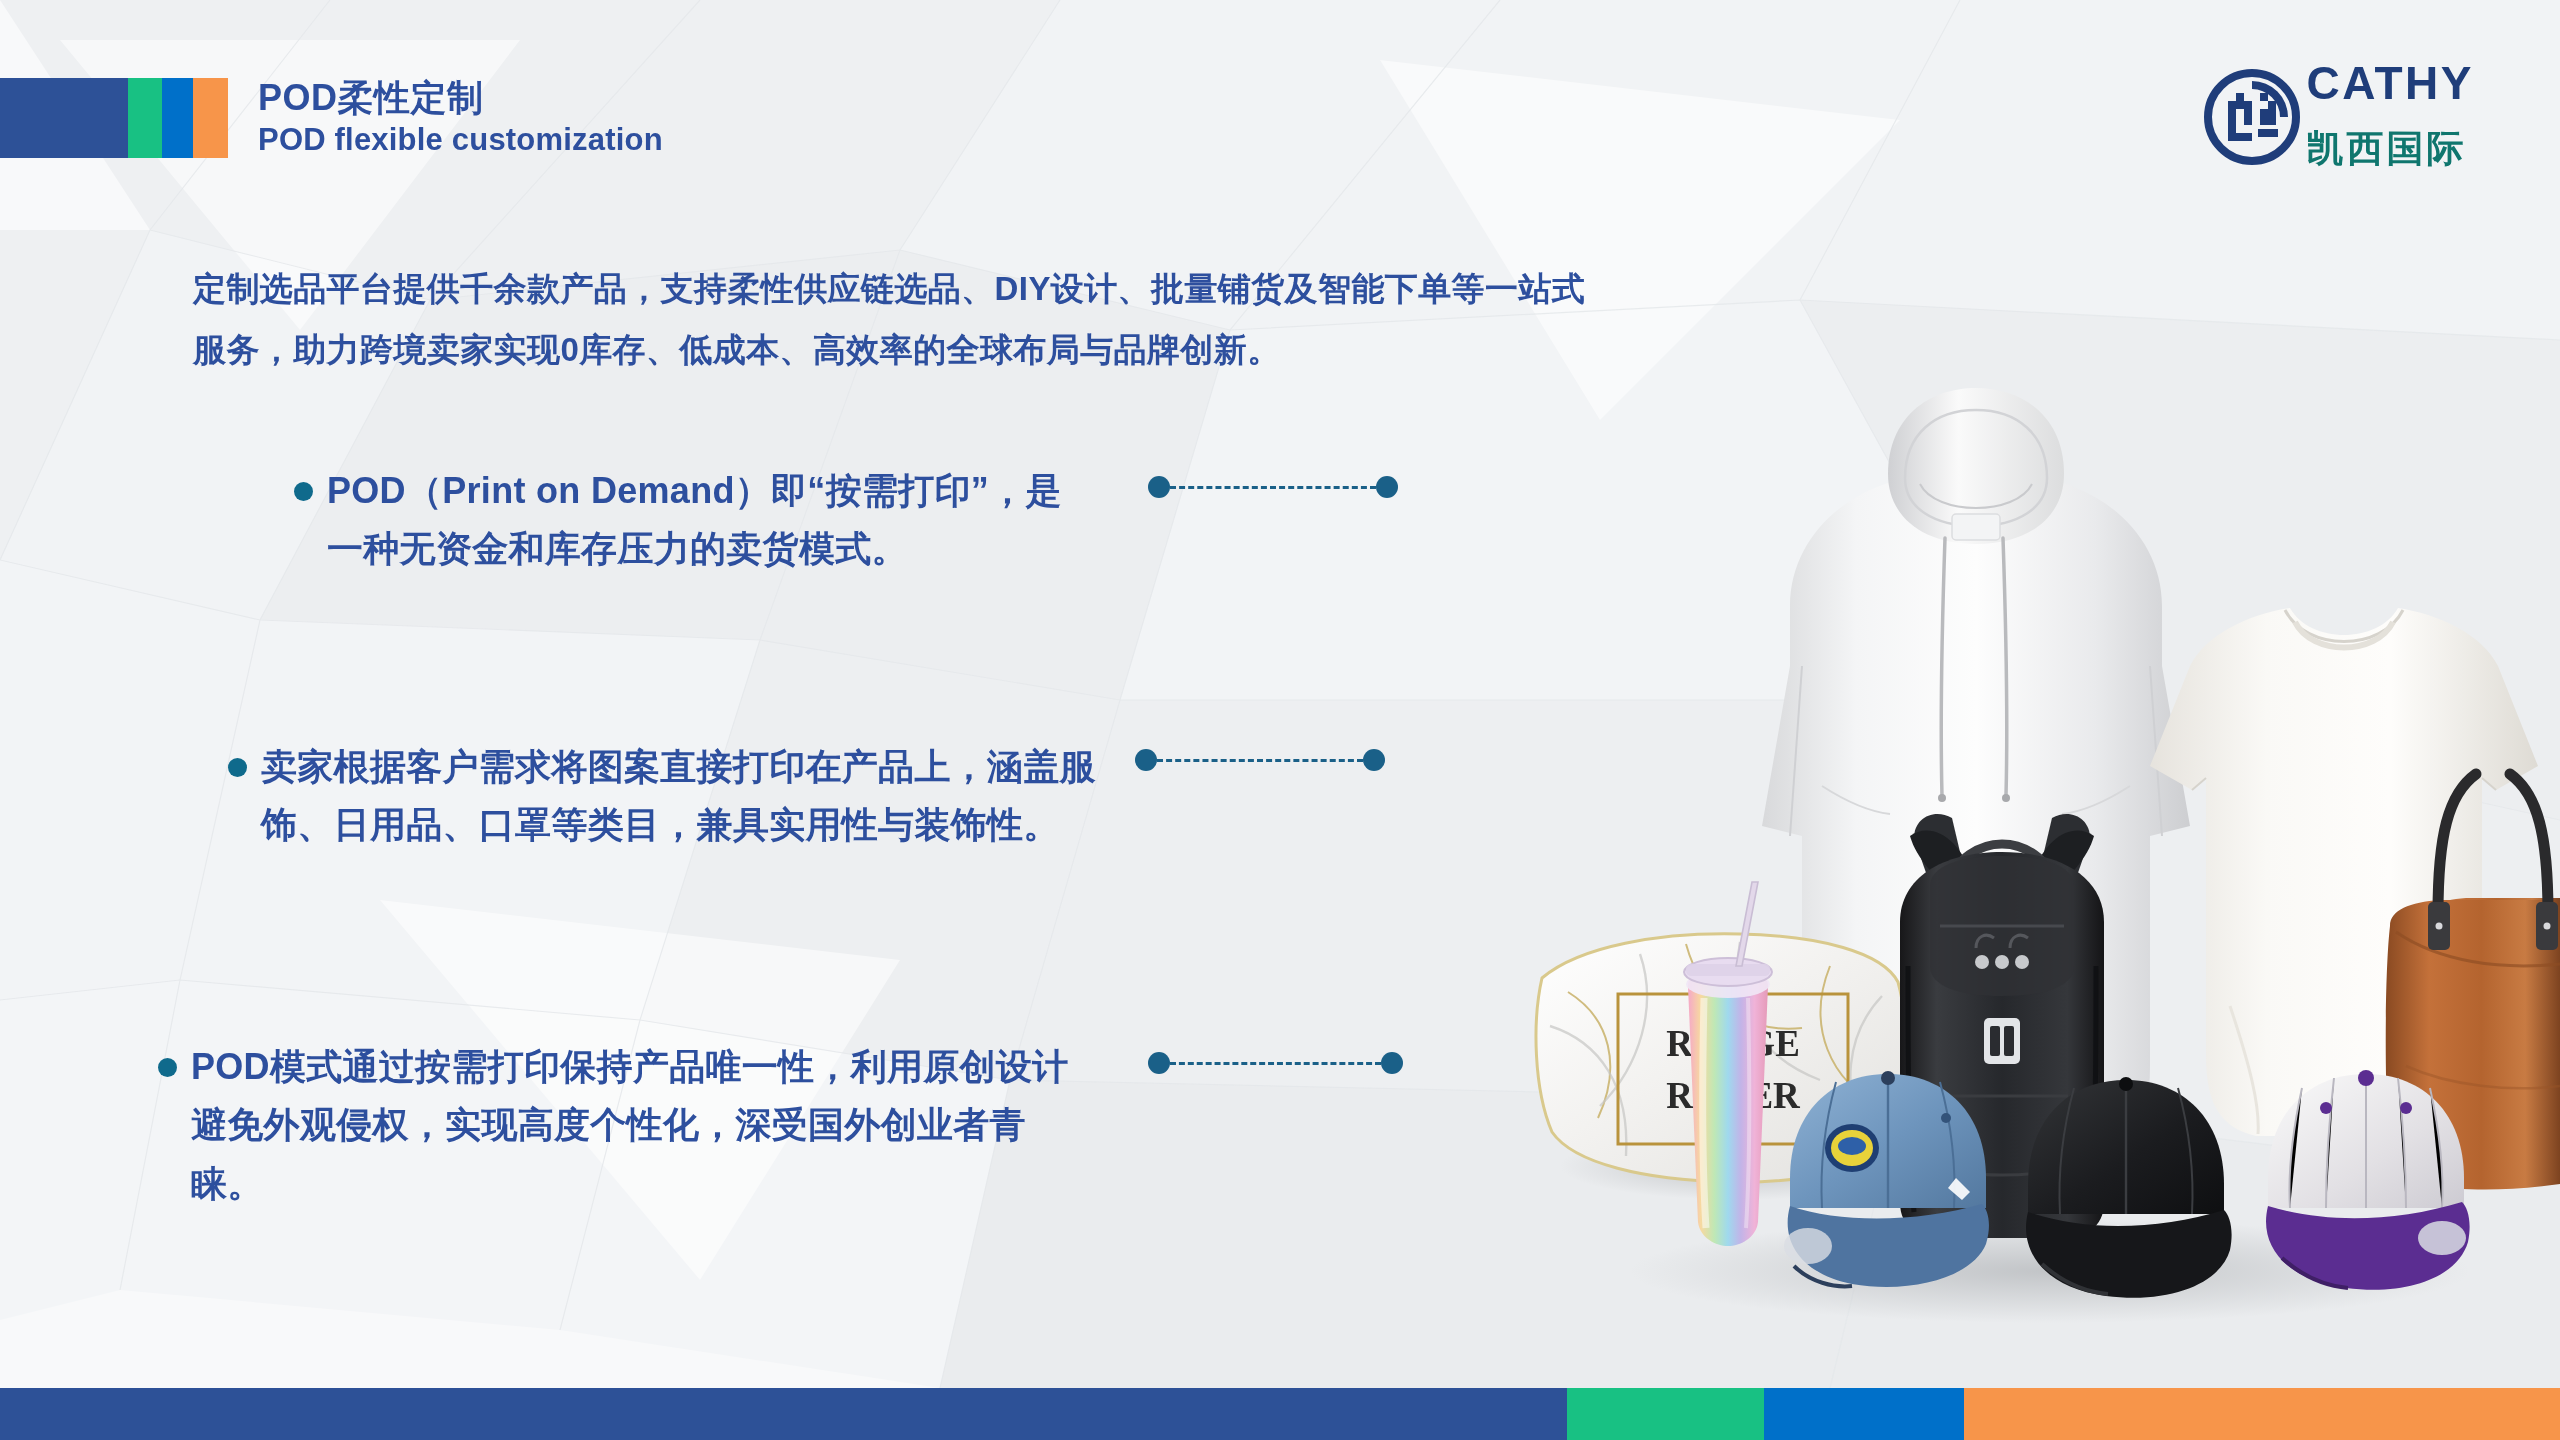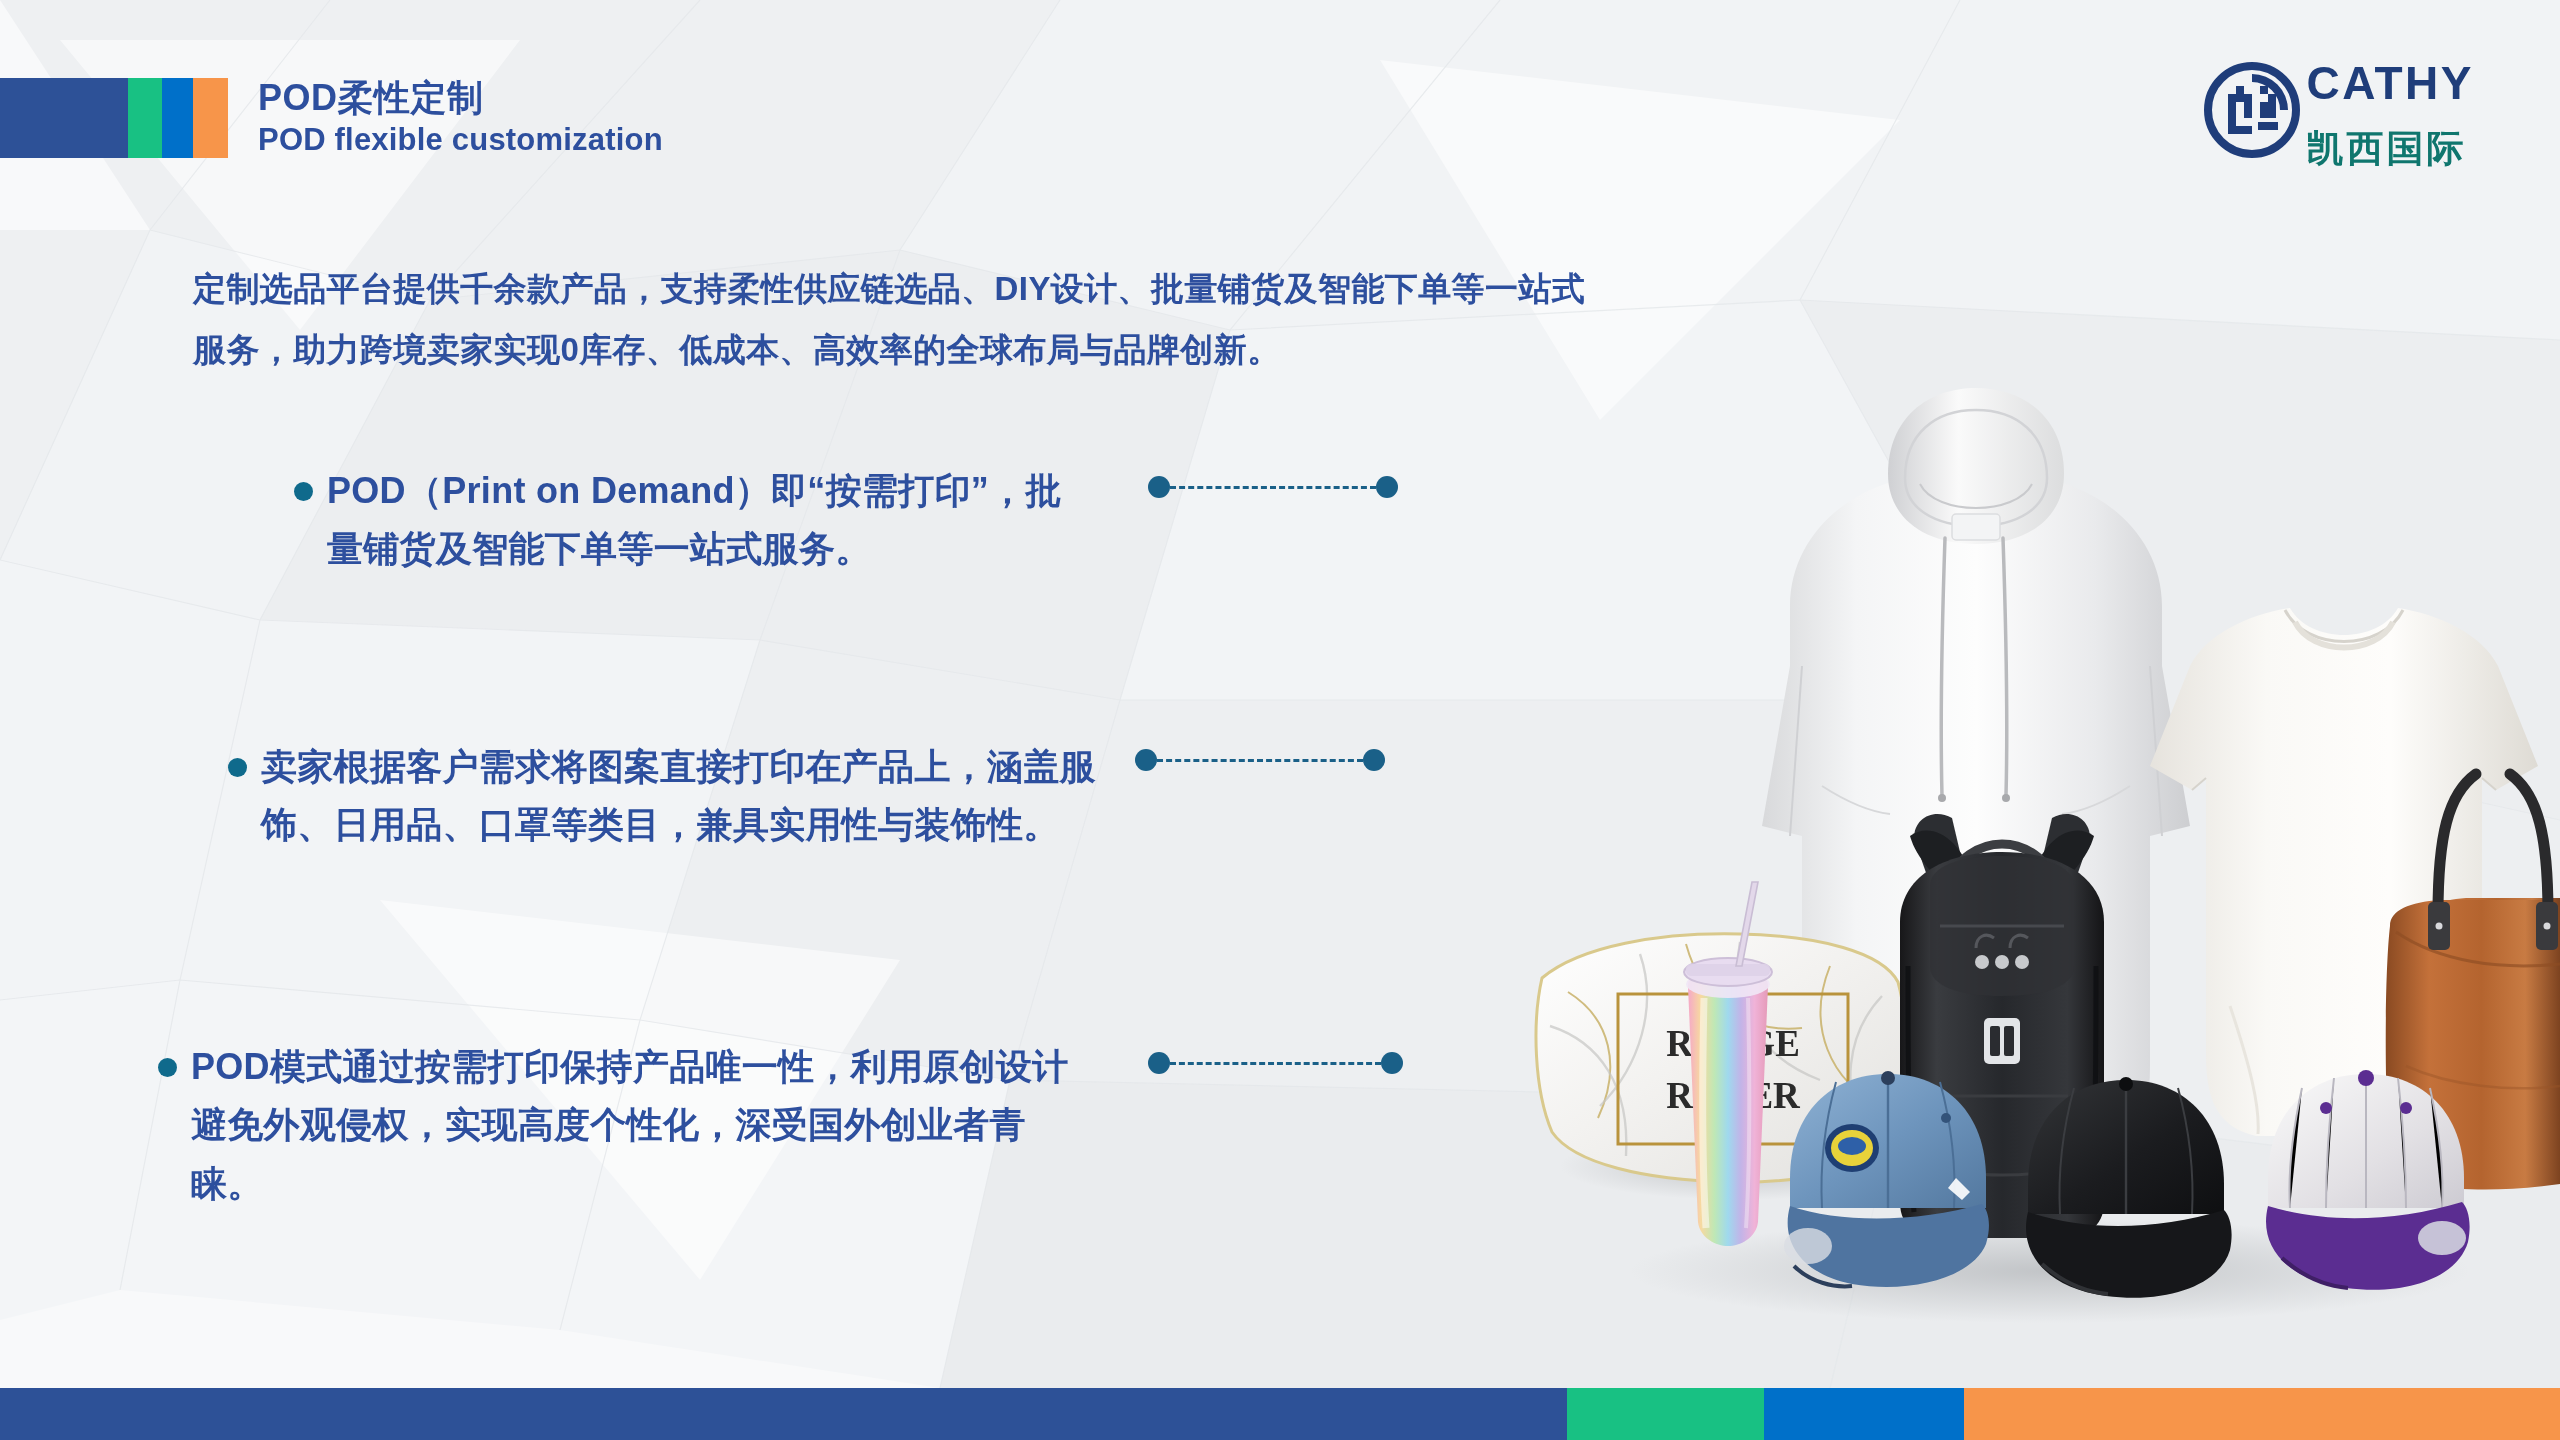--- a/index.html
+++ b/index.html
@@ -26,21 +26,21 @@
   #title-cn {
     font-size:36px; font-weight:700; color:#2d4f9e;
     letter-spacing:.5px; line-height:1.12;
   }
   #title-en {
     font-size:31px; font-weight:700; color:#2d4f9e;
     letter-spacing:.2px; margin-top:4px;
   }
 
   
-  #logo { position:absolute; right:86px; top:60px; display:flex; align-items:flex-start; gap:4px; }
+  #logo { position:absolute; right:86px; top:60px; display:flex; align-items:flex-end; gap:4px; }
   #logo-mark { width:100px; height:100px; flex:none; }
   #logo-text { line-height:1; }
   #logo-en {
     font-size:46px; font-weight:700; color:#1f3d7a;
     letter-spacing:2.5px;
   }
   #logo-cn {
     font-size:37px; font-weight:700; color:#0f766e;
     letter-spacing:3px; margin-top:24px;
   }
@@ -173,21 +173,21 @@
   <div id="logo-text">
     <div id="logo-en">CATHY</div>
     <div id="logo-cn">凯西国际</div>
   </div>
 </div>
 
 <div id="intro">定制选品平台提供千余款产品，支持柔性供应链选品、DIY设计、批量铺货及智能下单等一站式服务，助力跨境卖家实现0库存、低成本、高效率的全球布局与品牌创新。</div>
 
 <div class="bullet-row" id="bullet-1">
   <div class="bullet-dot"></div>
-  <div class="bullet-text">POD（Print on Demand）即“按需打印”，批量铺货及智能下单等一站式服务。</div>
+  <div class="bullet-text">POD（Print on Demand）即“按需打印”，是一种无资金和库存压力的卖货模式。</div>
 </div>
 
 <div class="bullet-row" id="bullet-2">
   <div class="bullet-dot"></div>
   <div class="bullet-text">卖家根据客户需求将图案直接打印在产品上，涵盖服饰、日用品、口罩等类目，兼具实用性与装饰性。</div>
 </div>
 
 <div class="bullet-row" id="bullet-3">
   <div class="bullet-dot"></div>
   <div class="bullet-text">POD模式通过按需打印保持产品唯一性，利用原创设计避免外观侵权，实现高度个性化，深受国外创业者青睐。</div>

